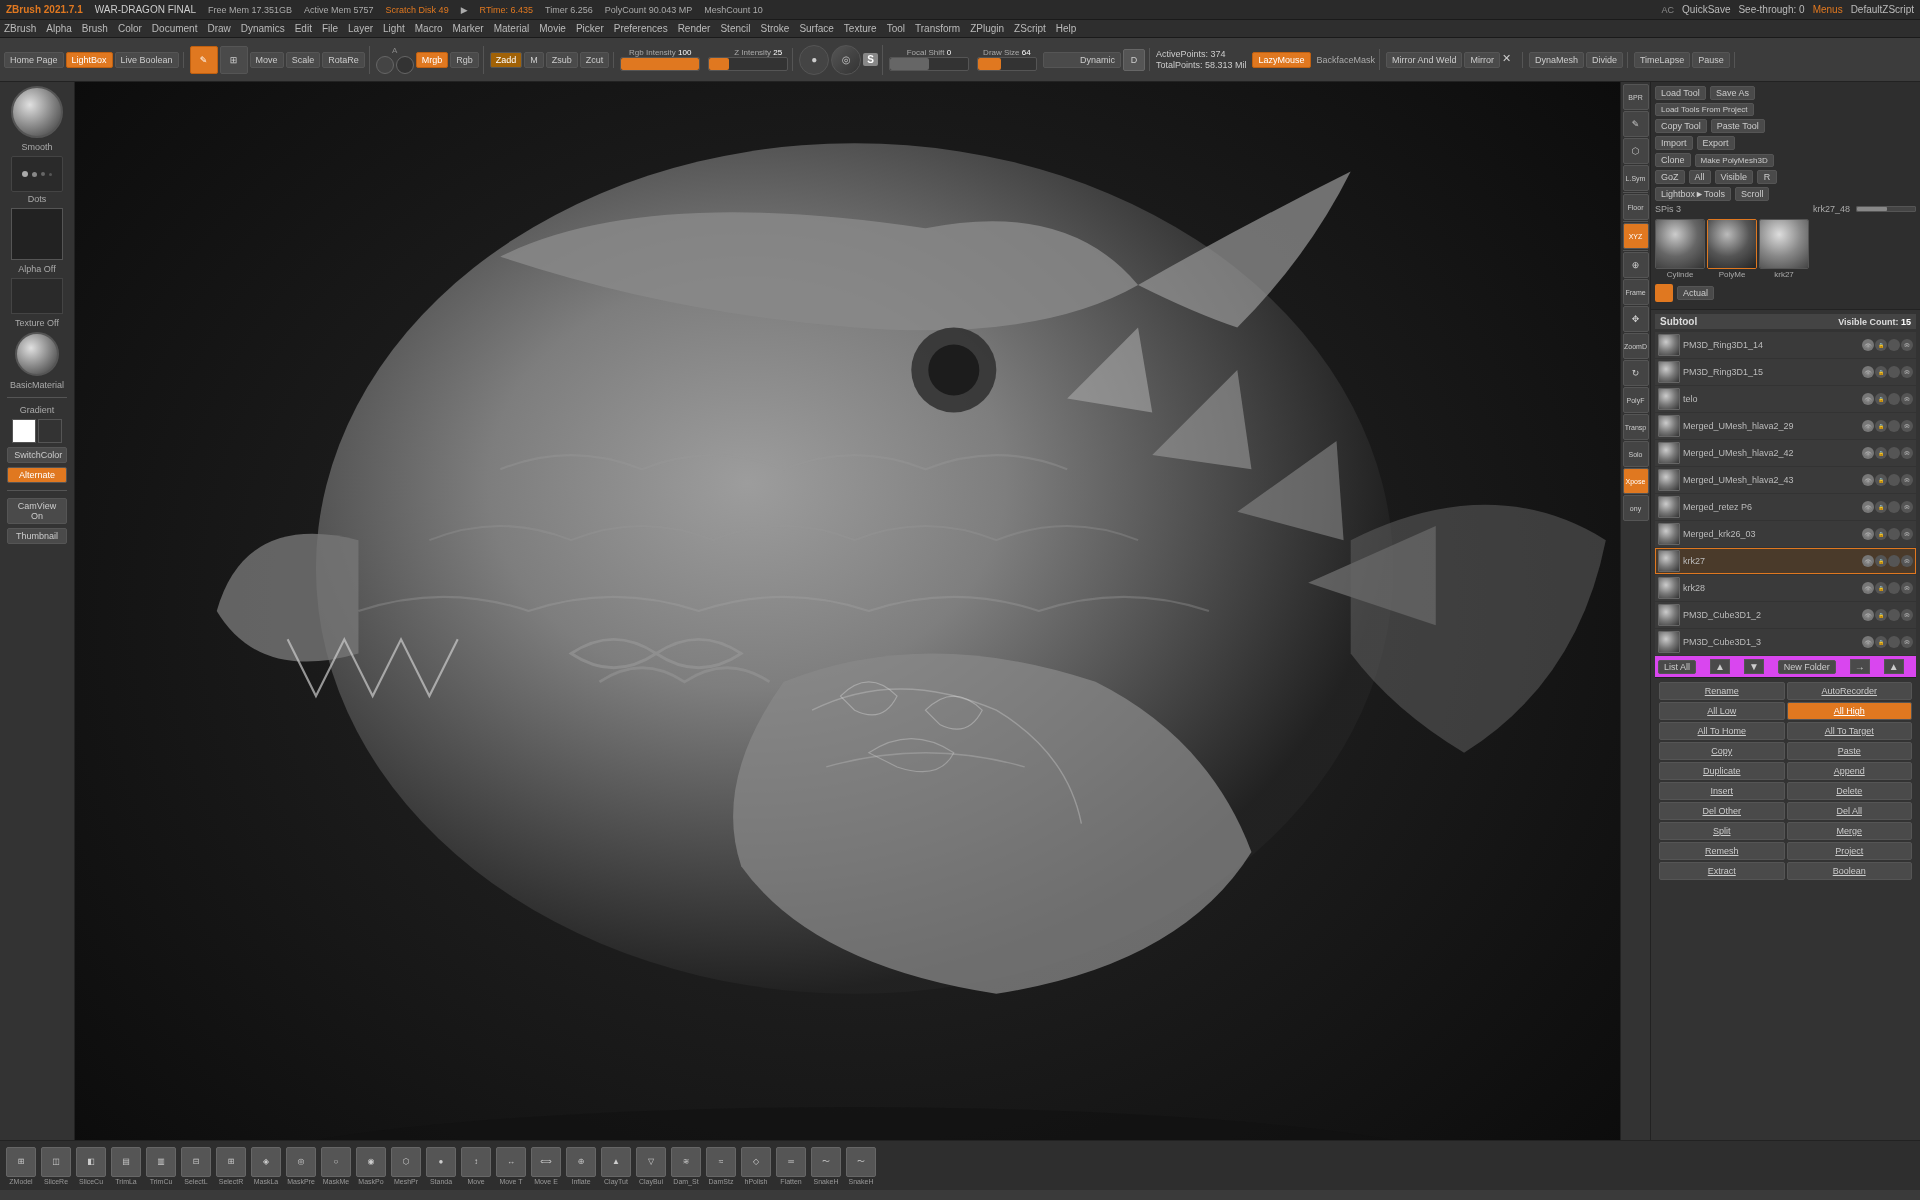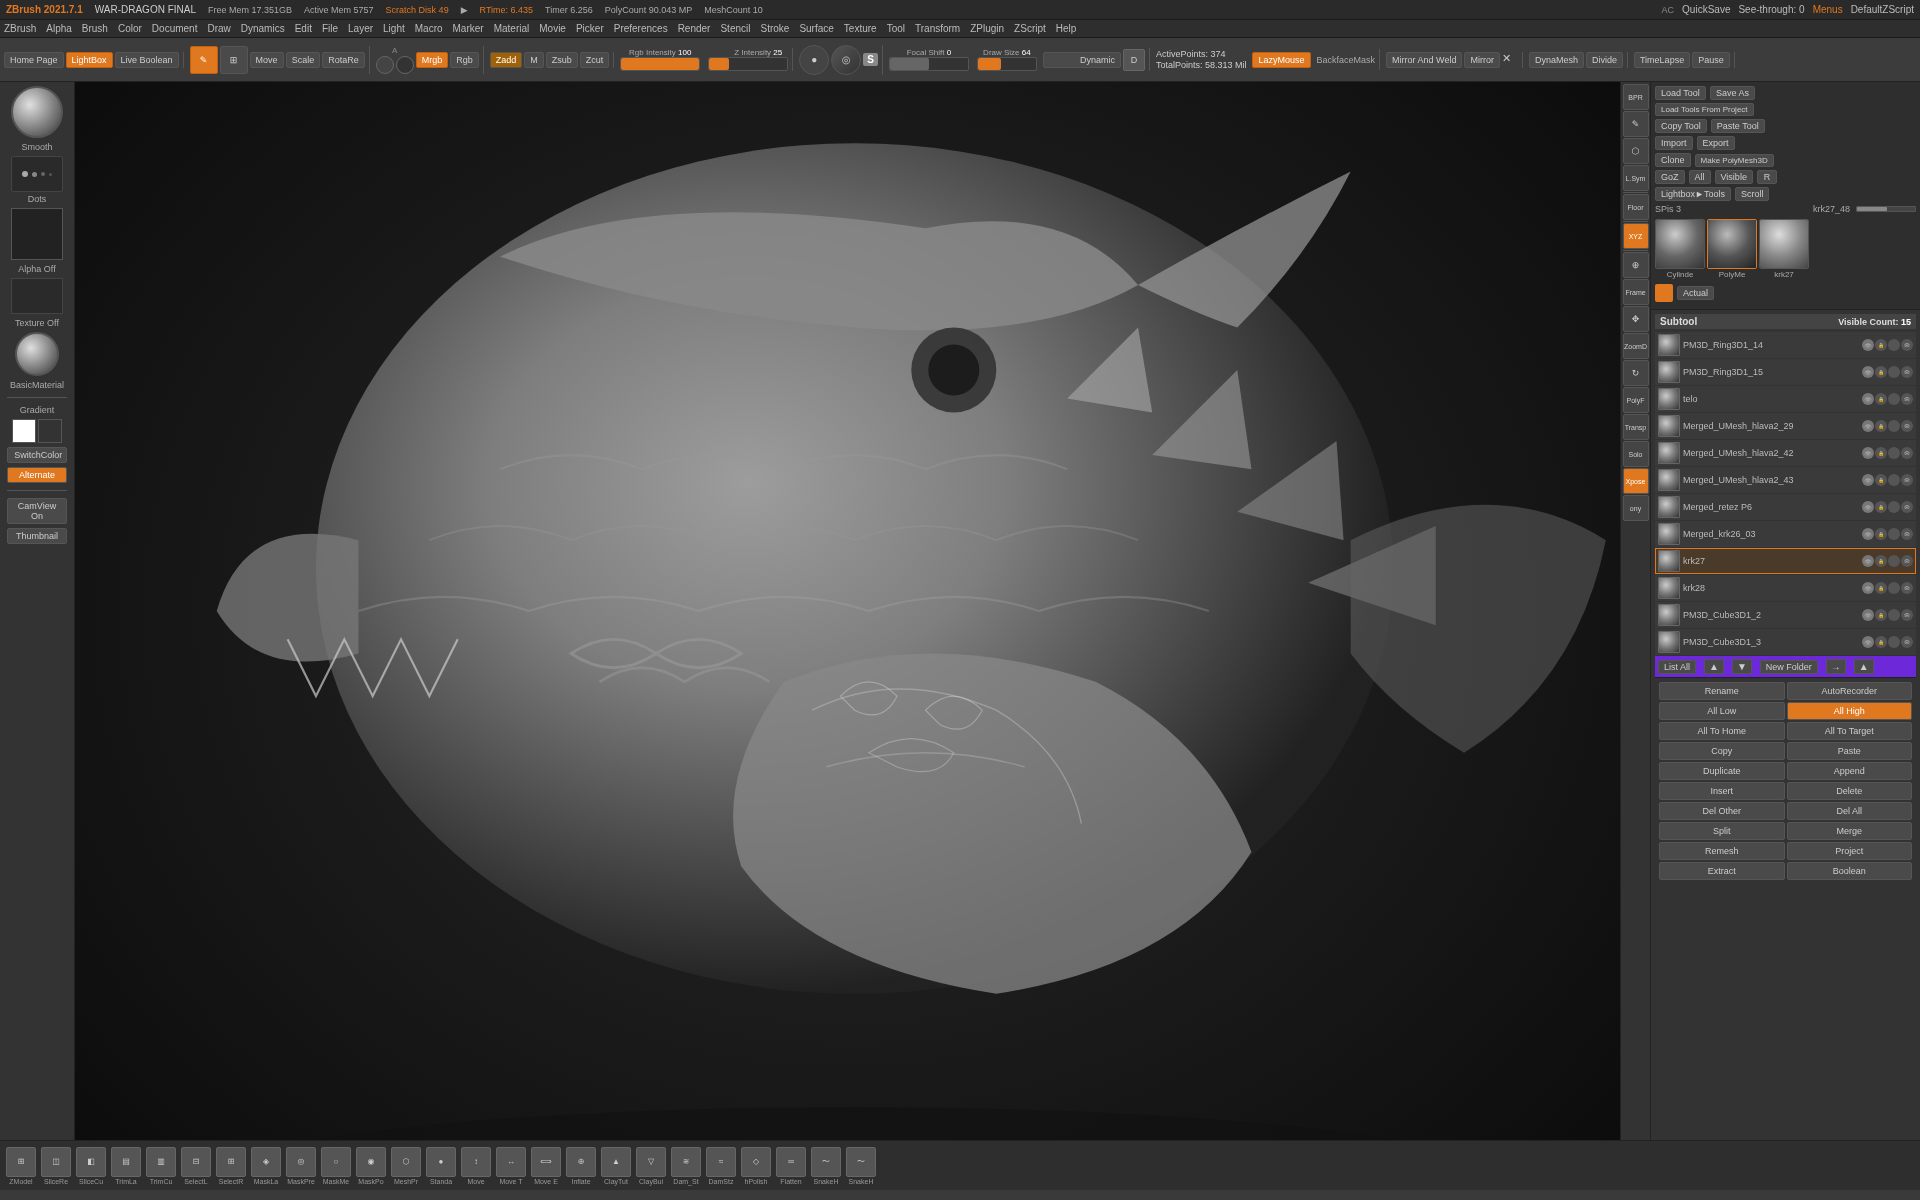--- a/index.html
+++ b/index.html
@@ -361,20 +361,21 @@
     }
     .rb-btn {
       background: #4a4a4a;
       border: 1px solid #555;
       color: #ccc;
       font-size: 9px;
       padding: 3px;
       cursor: pointer;
       border-radius: 2px;
       text-align: center;
+      text-decoration: underline;
     }
 
     .scrollbar-style::-webkit-scrollbar { width: 6px; }
     .scrollbar-style::-webkit-scrollbar-track { background: #2a2a2a; }
     .scrollbar-style::-webkit-scrollbar-thumb { background: #555; border-radius: 3px; }
 
     
     #canvas-dragon {
       position: absolute;
       top: 0; left: 0;
@@ -834,21 +835,21 @@
       <span class="subtool-name">PM3D_Cube3D1_3</span>
       <div class="subtool-icons">
         <div class="si" style="background:#777;">👁</div>
         <div class="si" style="font-size:5px;">🔒</div>
         <div class="si"></div>
         <div class="si" style="font-size:5px;">👁</div>
       </div>
     </div>
         </div>
 
-      <div style="display:flex;align-items:center;gap:8px;padding:3px;background:#6d28d9;">
+      <div style="display:flex;align-items:center;gap:14px;padding:3px;background:#d946ef;">
         <button class="right-btn">List All</button>
         <button style="background:#4a4a4a;border:1px solid #555;color:#ccc;font-size:10px;padding:1px 4px;cursor:pointer;">▲</button>
         <button style="background:#4a4a4a;border:1px solid #555;color:#ccc;font-size:10px;padding:1px 4px;cursor:pointer;">▼</button>
         <button class="right-btn">New Folder</button>
         <button style="background:#4a4a4a;border:1px solid #555;color:#ccc;font-size:10px;padding:1px 4px;cursor:pointer;">→</button>
         <button style="background:#4a4a4a;border:1px solid #555;color:#ccc;font-size:10px;padding:1px 4px;cursor:pointer;">▲</button>
       </div>
 
       <div id="right-bottom-buttons">
         <button class="rb-btn">Rename</button>

